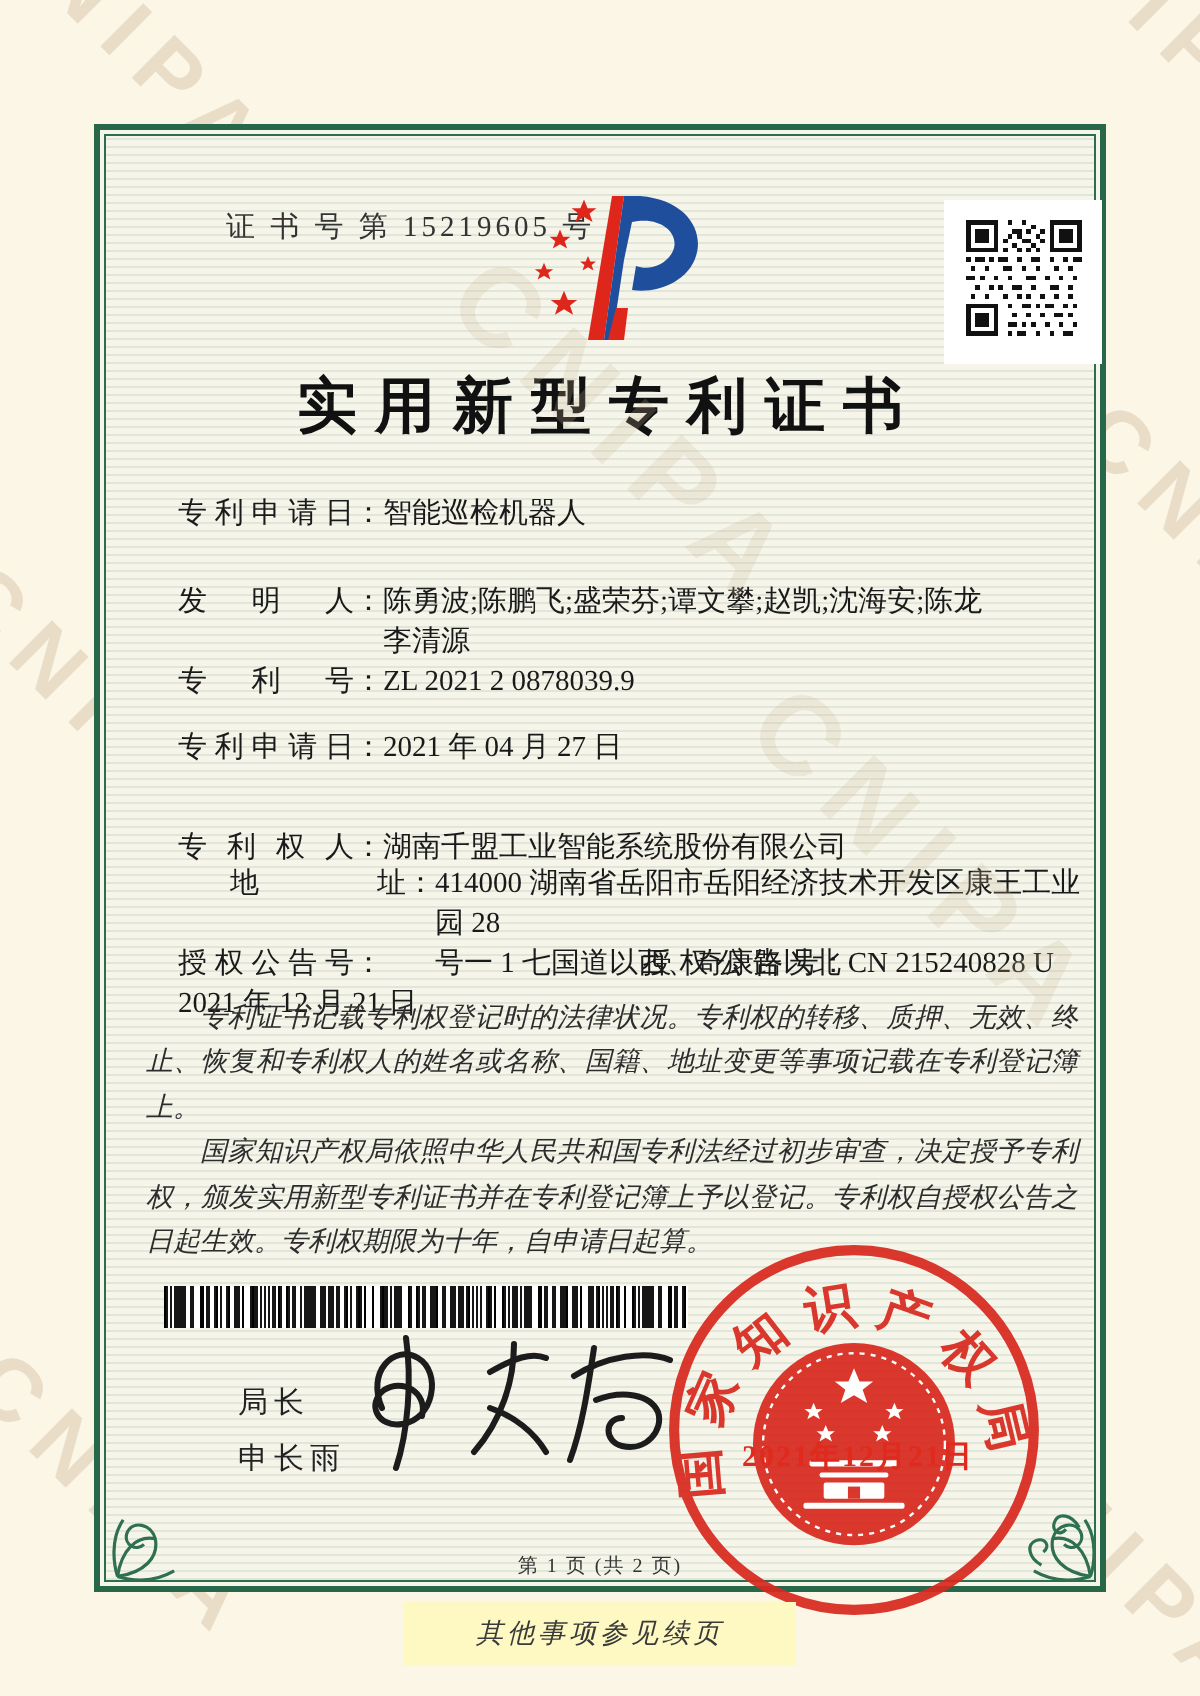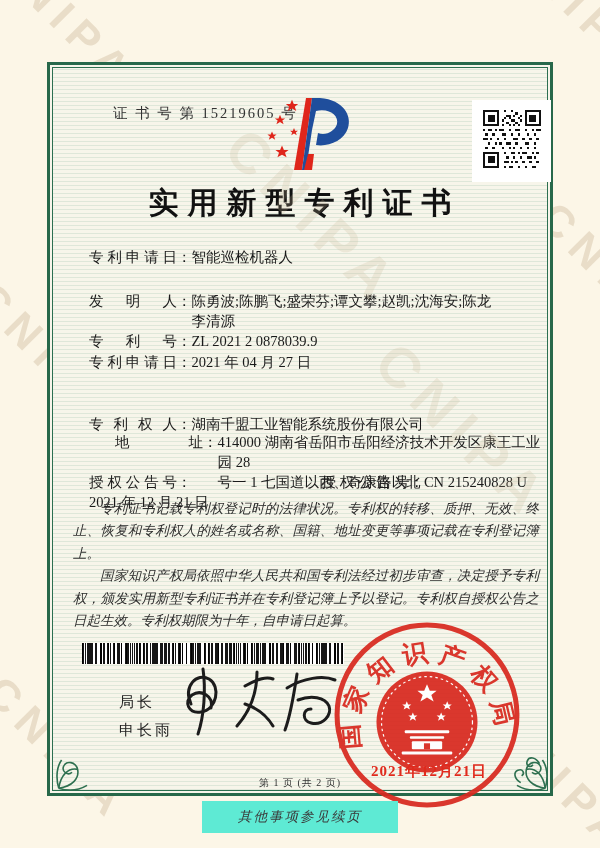--- a/index.html
+++ b/index.html
@@ -70,21 +70,21 @@
   .frow { position:absolute; left:0; width:100%; line-height:20px; }
   .frow .lbl {
     display:inline-block; width:88px; vertical-align:top;
     text-align:justify; text-align-last:justify;
   }
   .frow .colon { display:inline-block; vertical-align:top; }
   .frow .val  { display:inline-block; vertical-align:top; max-width:330px; }
   .r-name    { top:179px; }
   .r-inv     { top:223px; }
   .r-patno   { top:263px; }
-  .r-appdate { top:284px; }
+  .r-appdate { top:296px; }
   .r-patentee{ top:346px; }
   .r-addr    { top:364px;margin-left:26px; }
   .r-grant   { top:404px; display:flex; }
   .r-grant .pair2 { margin-left:28px; white-space:nowrap; }
   
   .body-text {
     position:absolute; left:20px; top:430px; width:466px;
     font-style:italic; font-size:13.5px; line-height:22.4px;
     text-align:justify; color:#2d2d2d;
   }
@@ -97,35 +97,35 @@
       repeating-linear-gradient(90deg,#161616 0 2px,#fff 2px 3px,#161616 3px 4px,#fff 4px 7px,#161616 7px 9px,#fff 9px 10px,#161616 10px 11px,#fff 11px 14px,#161616 14px 15px,#fff 15px 18px),
       repeating-linear-gradient(90deg,#161616 0 1px,#fff 1px 5px,#161616 5px 7px,#fff 7px 9px,#161616 9px 10px,#fff 10px 13px);
     background-blend-mode:multiply;
   }
   
   .sig-block { position:absolute; left:38px; top:620px; font-size:15px; letter-spacing:3px; line-height:28px; color:#222;margin-left:28px; }
   .sig-hand { position:absolute; left:112px; top:596px; width:185px; height:78px; }
   
   .seal { position:absolute; left:278px; top:551px; width:192px; height:192px; opacity:0.93; z-index:5; }
   .seal-date {
-    position:absolute; left:295px; top:694px; width:162px; text-align:center;
+    position:absolute; left:295px; top:651px; width:162px; text-align:center;
     color:#e02a1d; font-size:15px; letter-spacing:1px; z-index:6; font-weight:bold;
   }
   
   .orn { position:absolute; width:66px; height:66px; z-index:4; }
   .orn-r { left:430px; top:658px; }
   .orn-l { left:2px; top:658px; transform:scaleX(-1); }
   
   .pagenum {
     position:absolute; left:0; top:708px; width:100%;
     text-align:center; font-size:10px; letter-spacing:1px; color:#333;
   }
   .footer-note { position:absolute; left:0; top:801px; width:100%; text-align:center; z-index:2; }
   .footer-note span {
-    display:inline-block; background:#5eead4; padding:7px 36px;
+    display:inline-block; background:#fef9c3; padding:7px 36px;
     font-style:italic; font-size:13.5px; letter-spacing:2px; color:#3a3a3a;
   }
 </style>
 </head>
 <body>
 
 <span class="wm wm1">CNIPA</span>
 <span class="wm wm2">CNIPA</span>
 <span class="wm wm3">CNIPA</span>
 <span class="wm wm4">CNIPA</span>

